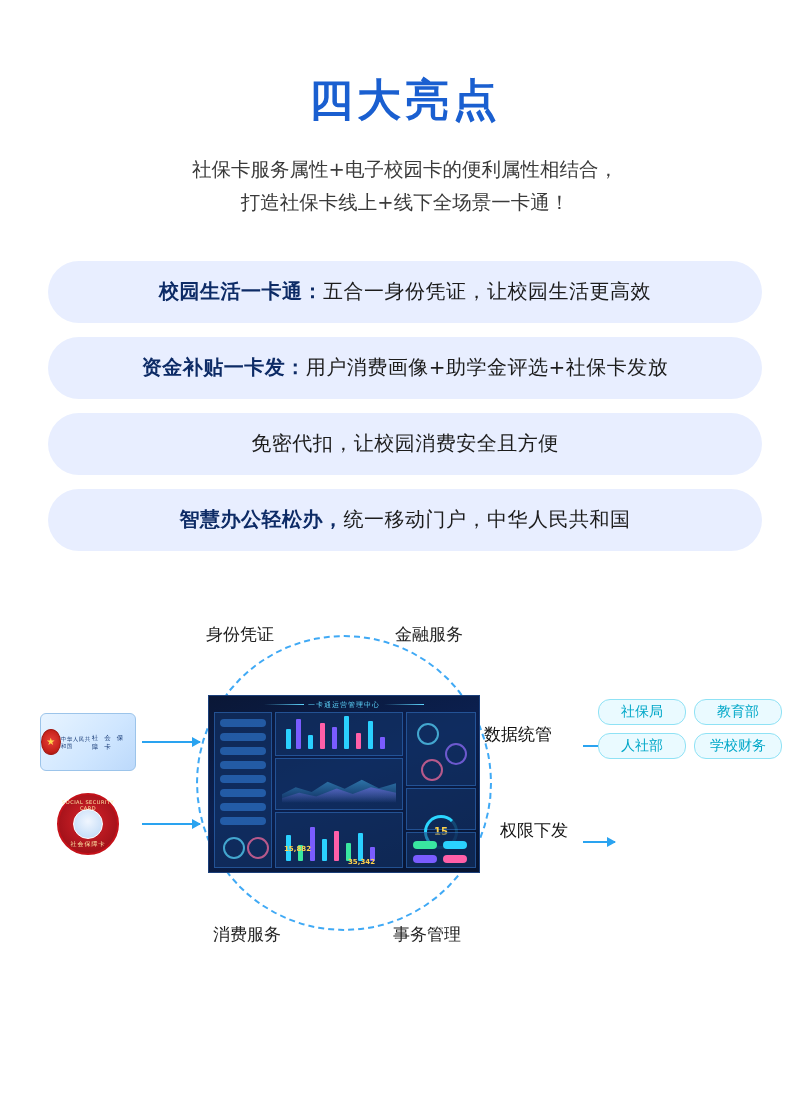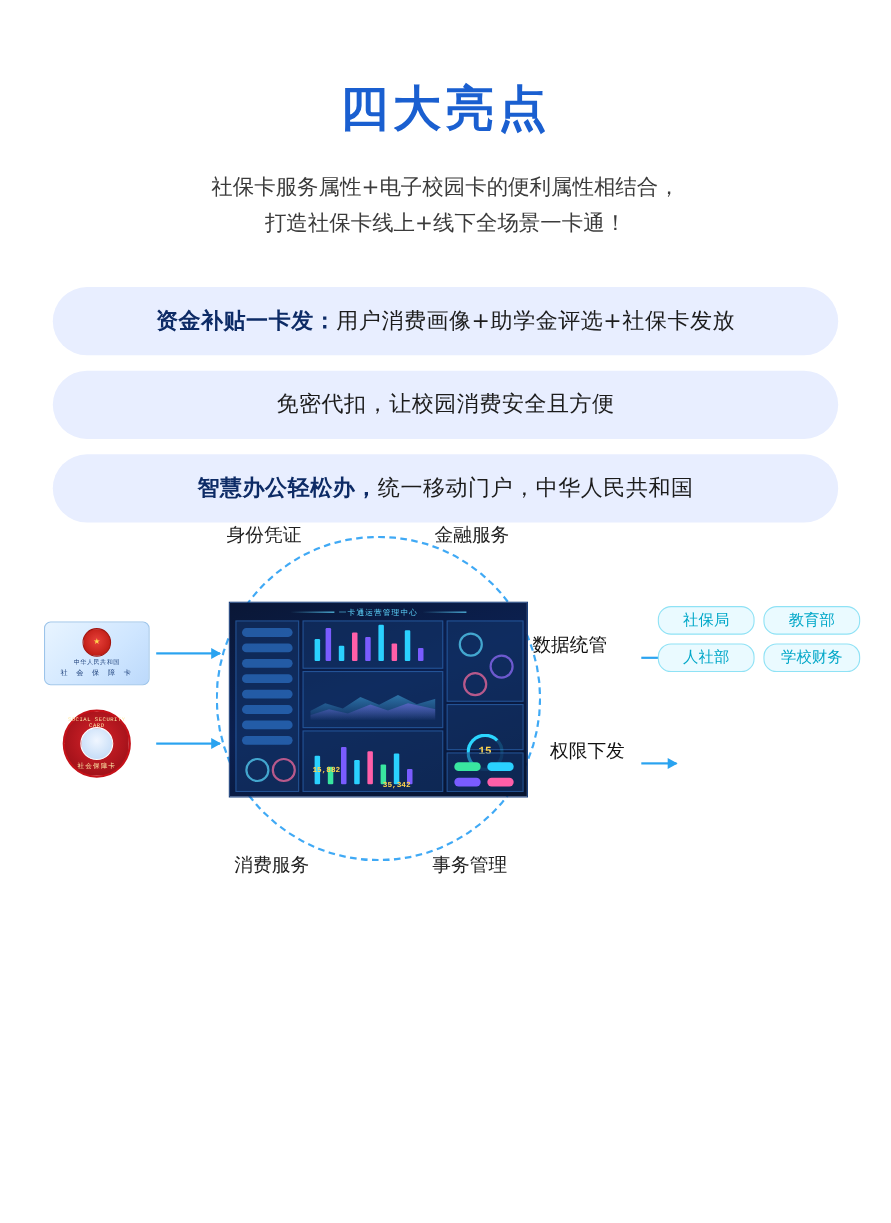--- a/index.html
+++ b/index.html
@@ -57,22 +57,22 @@
   }
   .pill b {
     color: #0d2b66;
     font-weight: bold;
   }
   .pill .rest { font-weight: normal; color: #1c1c1c; }
 
   
   .diagram {
     position: relative;
+    margin-top: 72px;
     height: 330px;
-    font-family: Liberation Mono, monospace;
   }
   .ring {
     position: absolute;
     left: 196px;
     top: 12px;
     width: 296px;
     height: 296px;
     border: 2px dashed #3fa9f5;
     border-radius: 50%;
   }
@@ -161,21 +161,21 @@
   
   .card {
     position: absolute;
     border-radius: 6px;
     overflow: hidden;
   }
   .card-id {
     left: 40px; top: 90px; width: 96px; height: 58px;
     background: linear-gradient(135deg,#e8f4ff 0%, #cfe6ff 60%, #bcd9fb 100%);
     border: 1px solid #9cc4ea;
-    display: flex; flex-direction: column; align-items: center; justify-content: center;
+    display: flex; flex-direction: row; align-items: center; justify-content: center;
   }
   .emblem {
     width: 26px; height: 26px; border-radius: 50%;
     background: radial-gradient(circle at 50% 45%, #e8413a 0%, #c21f18 70%, #8e120d 100%);
     border: 1px solid #a3150f;
     position: relative;
   }
   .emblem::after {
     content: "★"; color: #ffd84d; font-size: 10px;
     position: absolute; left: 50%; top: 50%; transform: translate(-50%,-55%);
@@ -247,20 +247,24 @@
 <div class="page">
 
   <div class="title">四大亮点</div>
   <div class="subtitle">
     <div>社保卡服务属性+电子校园卡的便利属性相结合，</div>
     <div>打造社保卡线上+线下全场景一卡通！</div>
   </div>
 
   <div class="pills">
     <div class="pill">
+      <b>校园生活一卡通：</b>
+        <span class="rest">五合一身份凭证，让校园生活更高效</span>
+    </div>
+    <div class="pill">
       <b>资金补贴一卡发：</b>
         <span class="rest">用户消费画像+助学金评选+社保卡发放</span>
     </div>
     <div class="pill">
         <span class="rest">免密代扣，让校园消费安全且方便</span>
     </div>
     <div class="pill">
       <b>智慧办公轻松办，</b>
         <span class="rest">统一移动门户，中华人民共和国</span>
     </div>

